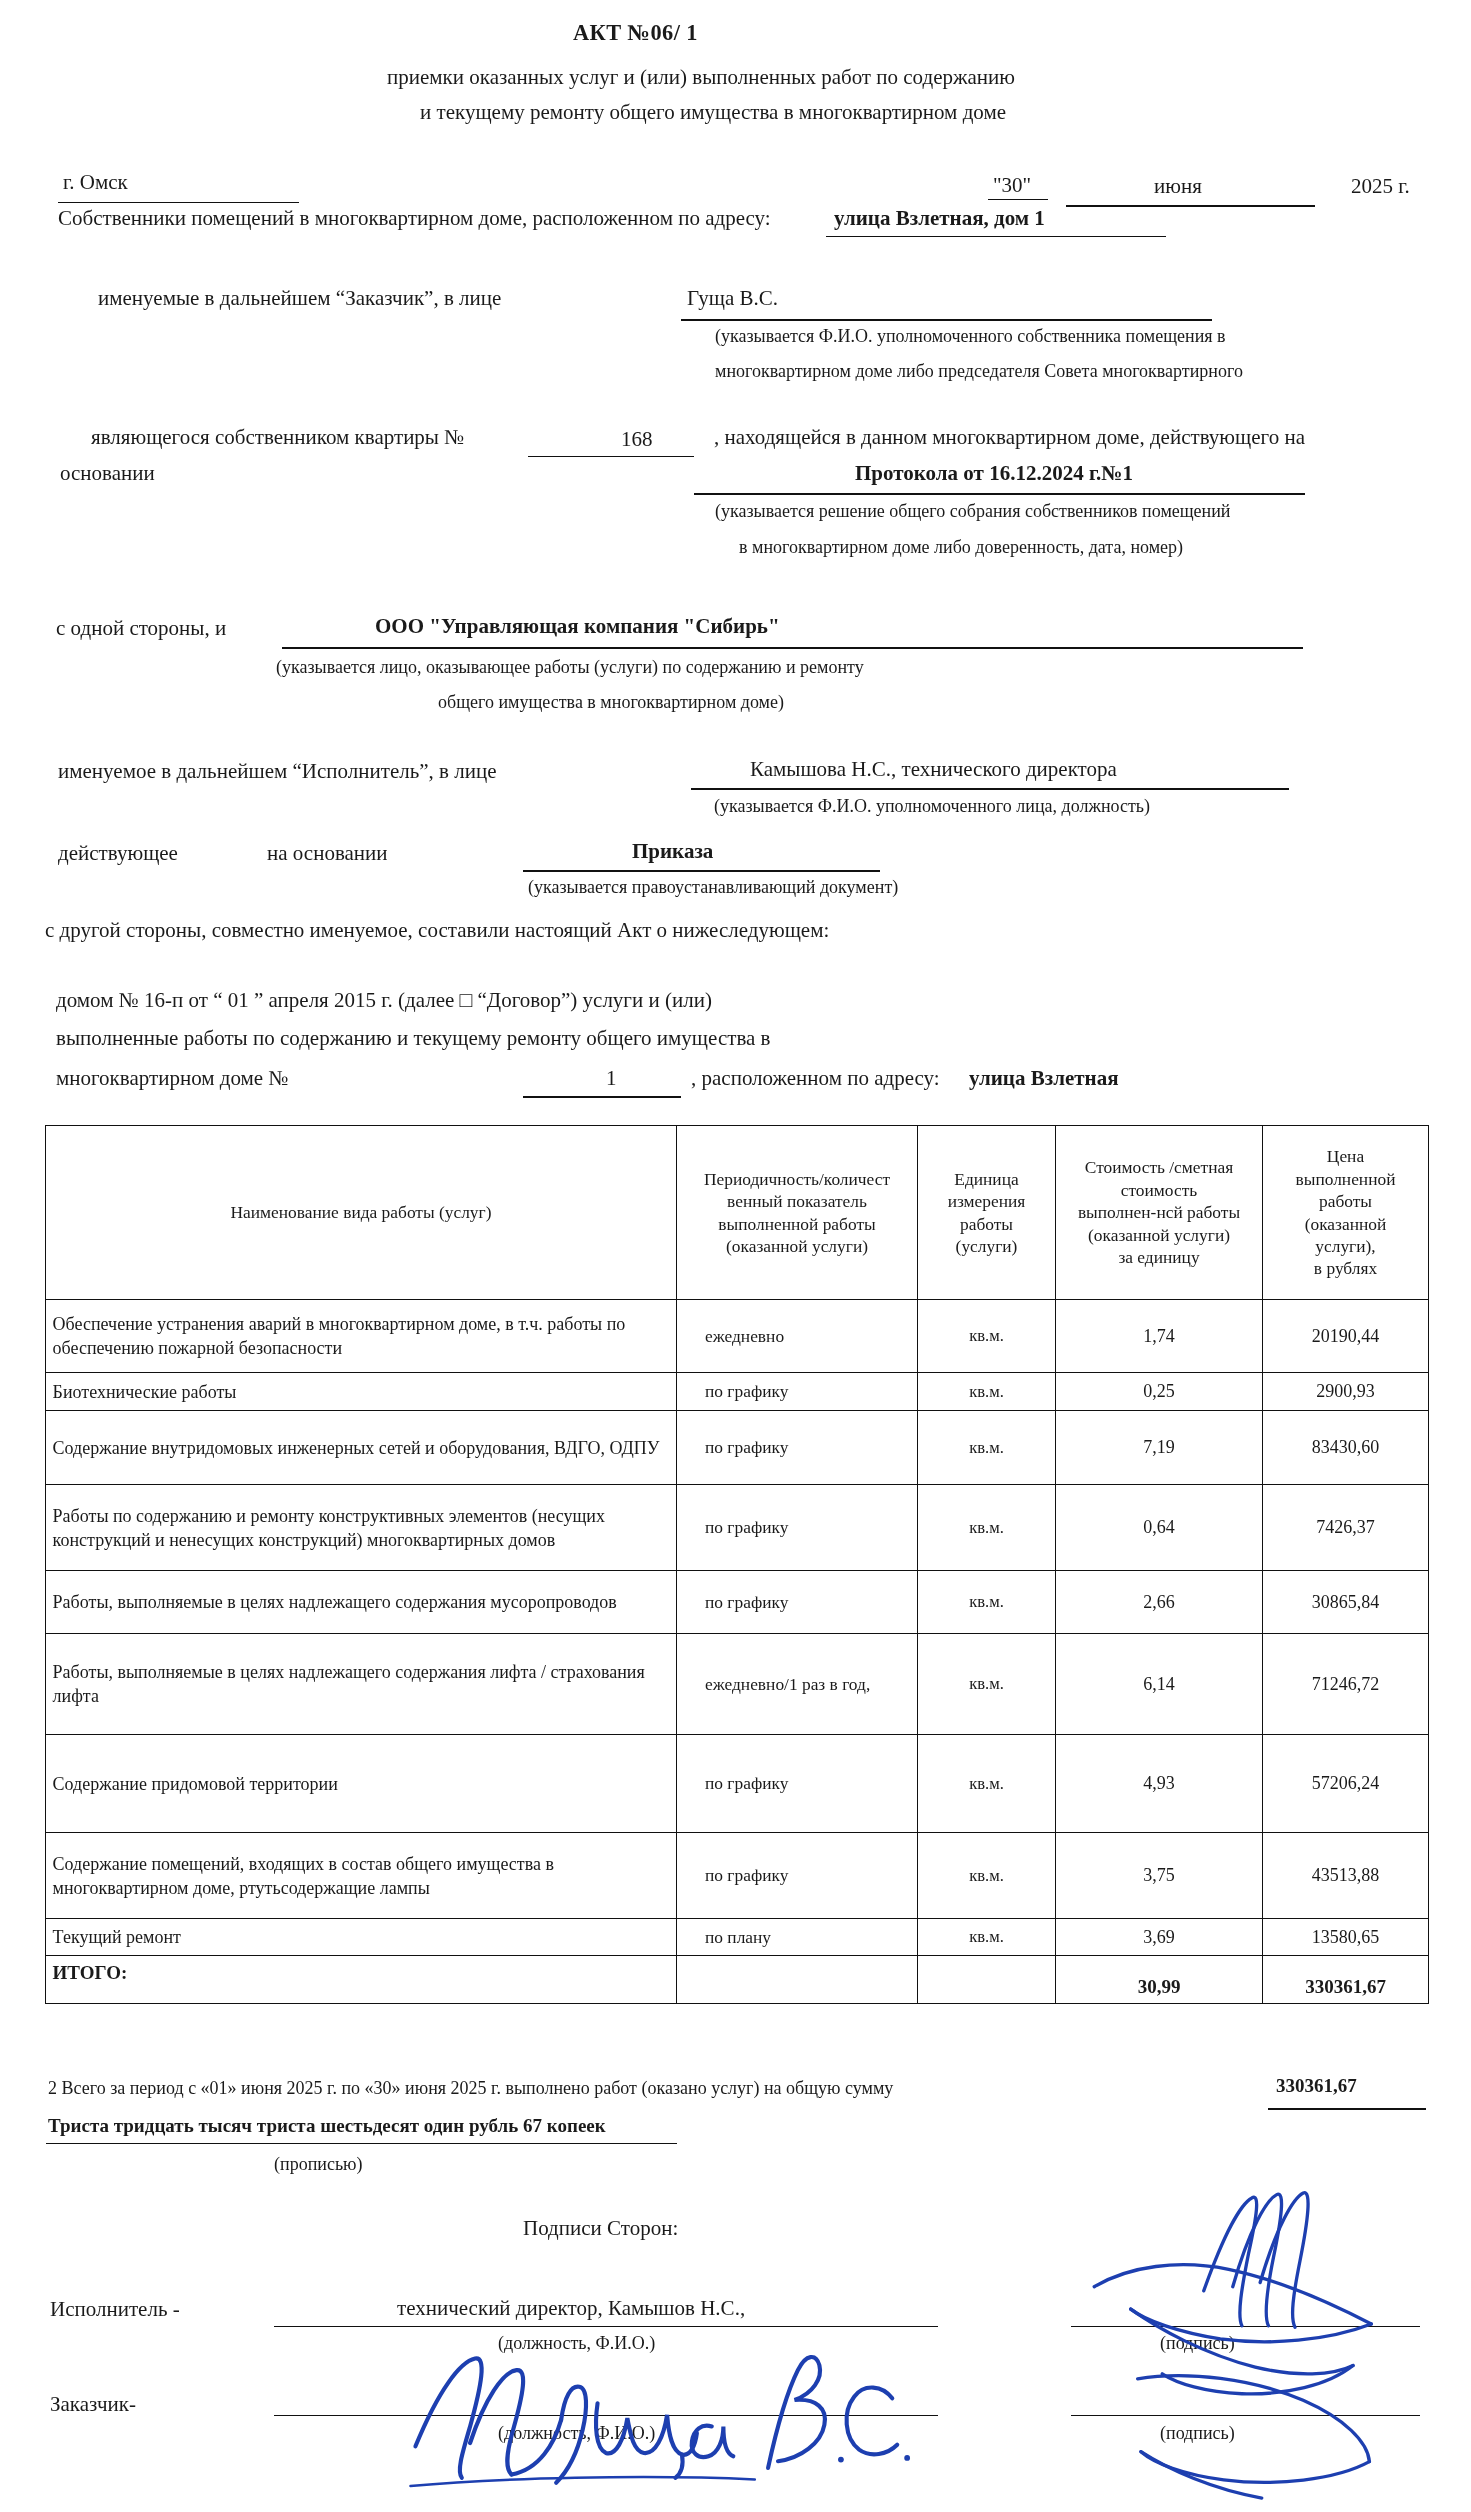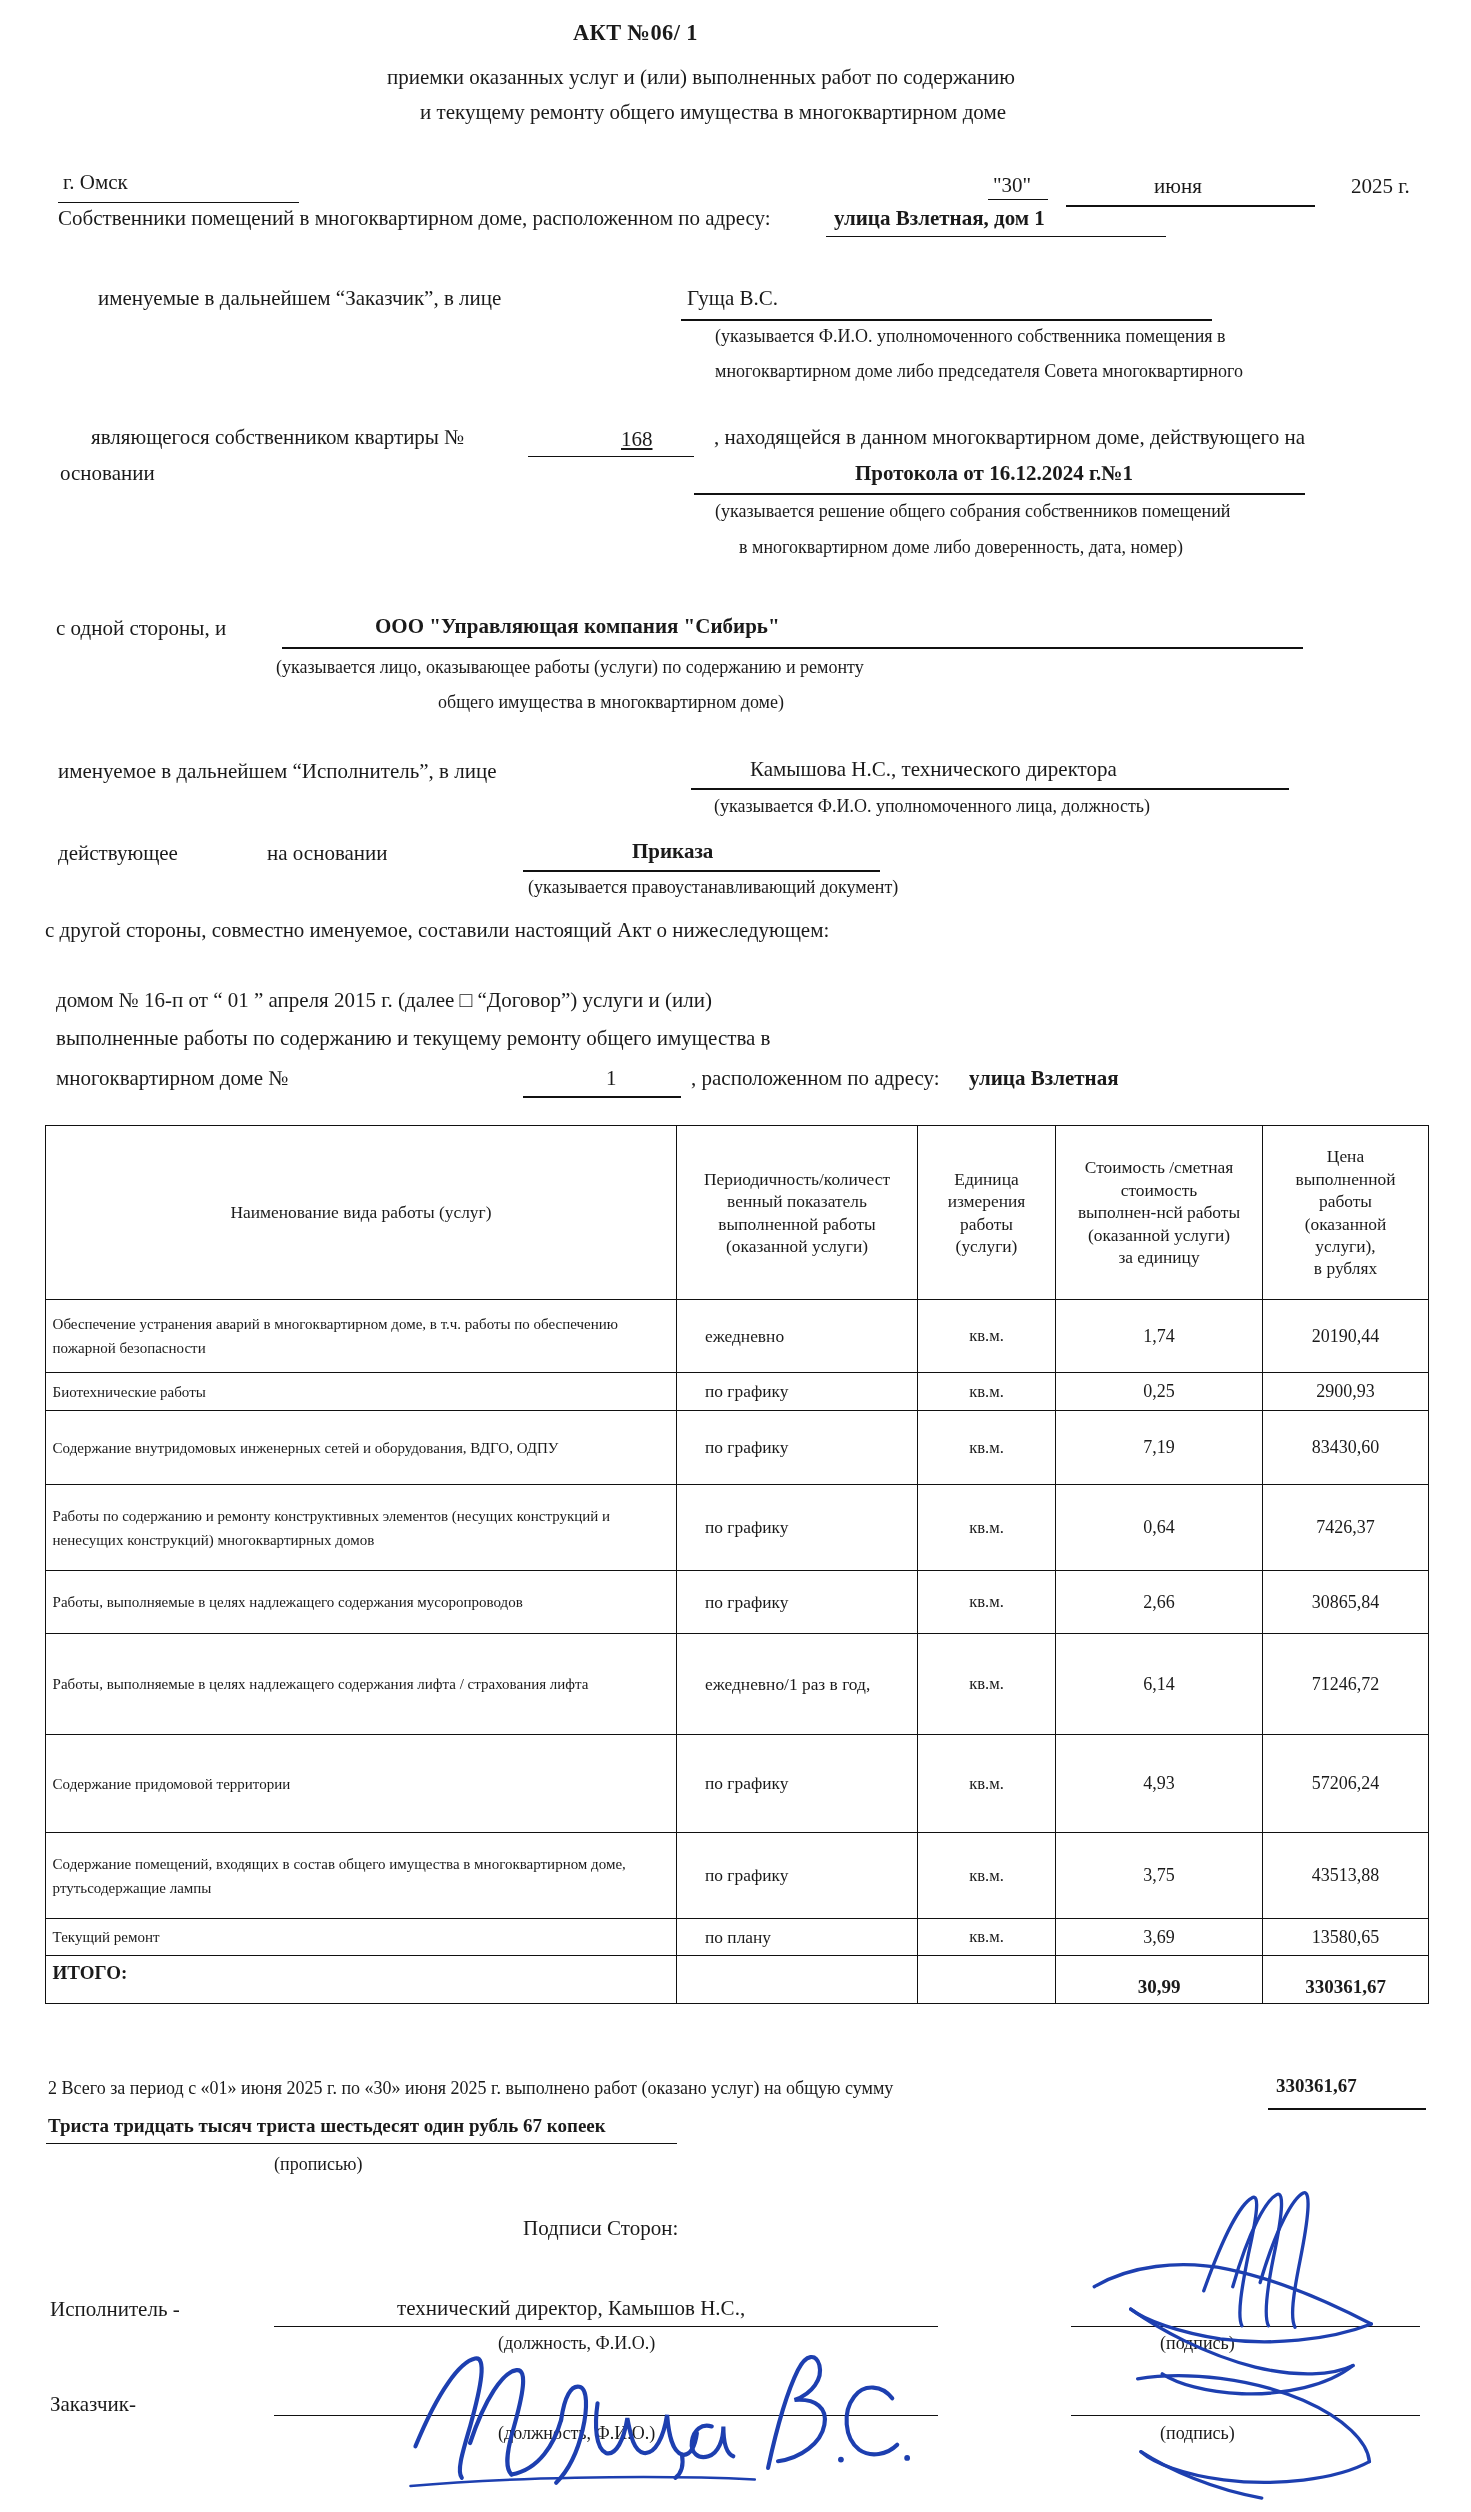--- a/index.html
+++ b/index.html
@@ -41,21 +41,21 @@
     vertical-align:middle;
   }
   table.acts th {
     font-size:17.4px;
     line-height:22.4px;
     text-align:center;
     height:163px;
     vertical-align:middle;
   }
   table.acts td.name {
-    font-size:15px;
+    font-size:18px;
     line-height:24px;
     text-align:left;
     vertical-align:middle;
   }
   table.acts td.mid {
     font-size:17.4px;
     text-align:left;
     padding-left:28px;
   }
   table.acts td.unit {
@@ -105,21 +105,21 @@
   <div class="abs t" style="left:98px; top:286px;">именуемые в дальнейшем “Заказчик”, в лице</div>
 
   <div class="abs val" style="left:687px; top:286px;">Гуща В.С.</div>
   <div class="abs" style="left:681px; top:319px; width:531px; border-bottom:2.5px solid #111;"></div>
 
   <div class="abs t-sm" style="left:715px; top:325px;">(указывается Ф.И.О. уполномоченного собственника помещения в</div>
   <div class="abs t-sm" style="left:715px; top:360px;">многоквартирном доме либо председателя Совета многоквартирного</div>
 
   <div class="abs t" style="left:91px; top:425px;">являющегося собственником квартиры №</div>
 
-  <div class="abs val" style="left:621px; top:427px;text-decoration:underline;">168</div>
+  <div class="abs val" style="left:621px; top:427px;">168</div>
   <div class="abs" style="left:528px; top:456px; width:166px; border-bottom:1.7px solid #111;"></div>
 
   <div class="abs t" style="left:714px; top:425px;">, находящейся в данном многоквартирном доме, действующего на</div>
 
   <div class="abs t" style="left:60px; top:461px;">основании</div>
 
   <div class="abs val b" style="left:855px; top:461px;">Протокола от 16.12.2024 г.№1</div>
   <div class="abs" style="left:694px; top:493px; width:611px; border-bottom:2.5px solid #111;"></div>
 
   <div class="abs t-sm" style="left:715px; top:500px;">(указывается решение общего собрания собственников помещений</div>

